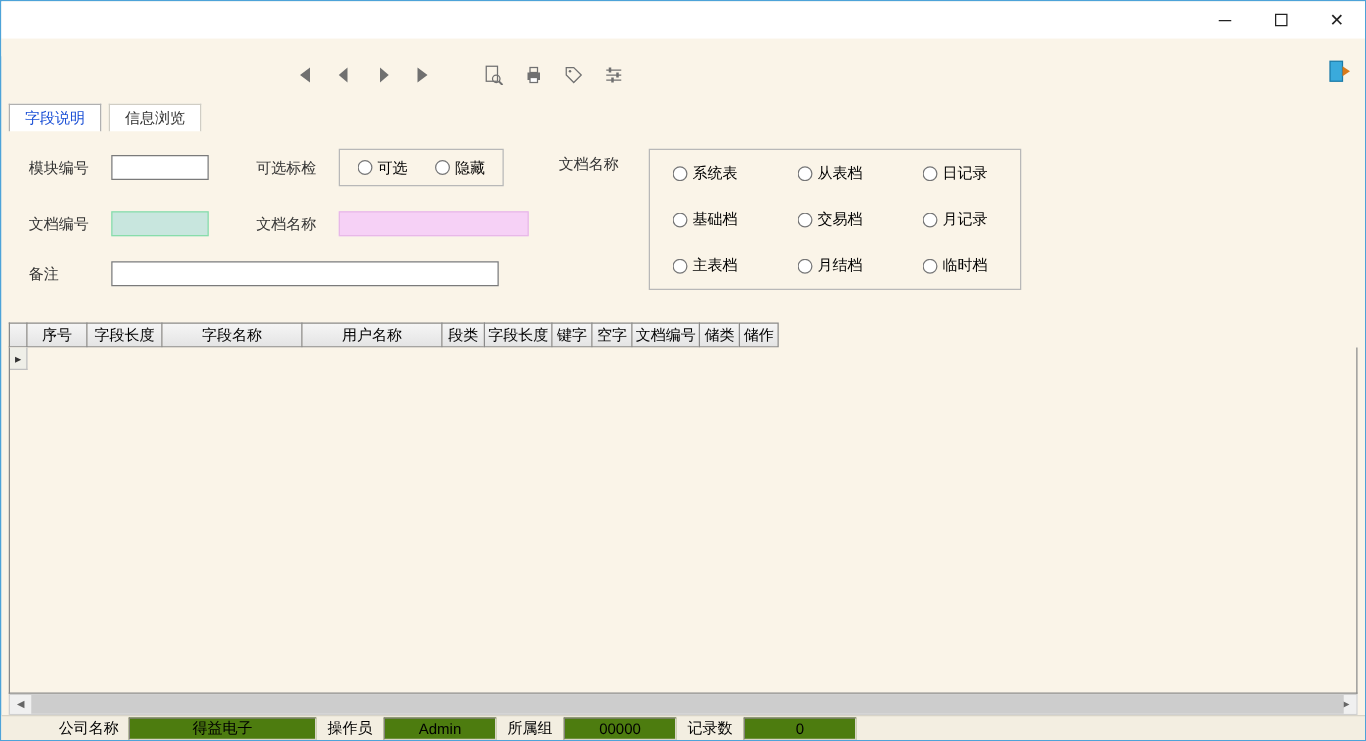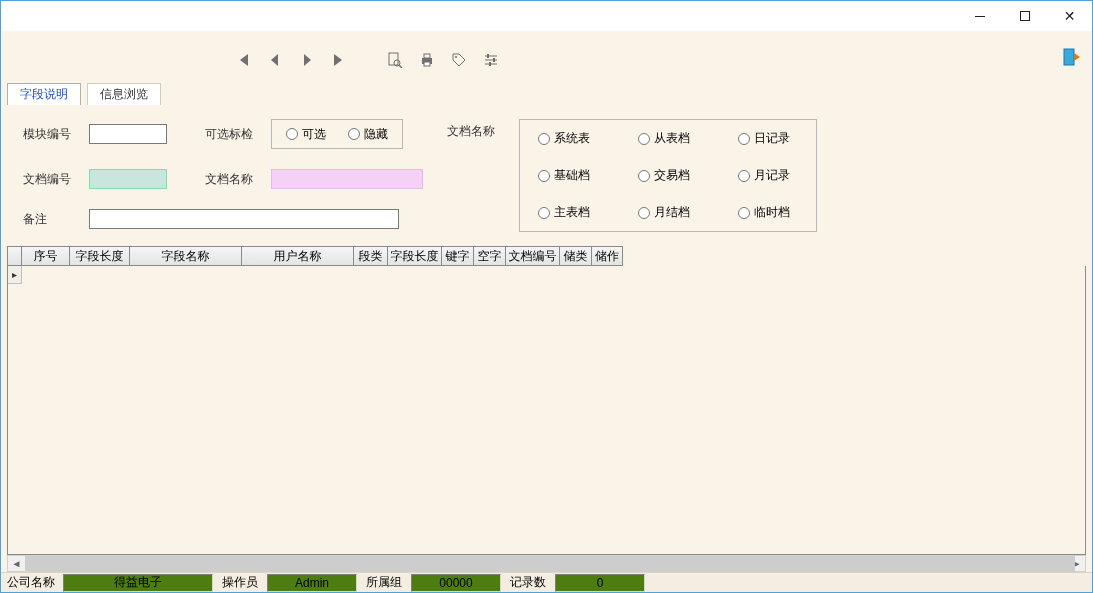--- a/index.html
+++ b/index.html
@@ -42,34 +42,34 @@
   .radio { display: inline-flex; align-items: center; gap: 4px; }
   .radio input { margin: 0; width: 12px; height: 12px; }
 
   .doctype-panel { border: 1px solid #b8b8b8; padding: 10px 18px; display: grid; grid-template-columns: repeat(3, auto); column-gap: 40px; row-gap: 20px; }
   .doctype-panel .radio { min-width: 60px; }
   .row1 { display: flex; align-items: flex-start; gap: 24px; }
   .row1-rightcol { display: flex; flex-direction: column; gap: 20px; }
 
   
   .gridwrap { flex: 1; display: flex; flex-direction: column; margin: 0 6px; border-top: 0; }
-  .gridhdr { display: flex; height: 20px; }
+  .gridhdr { display: flex; height: 20px; margin-top: 12px; }
   .gh { border: 1px solid #8a8a8a; background: linear-gradient(#f5f5f5,#e4e4e4); display: flex; align-items: center; justify-content: center; font-size: 12px; overflow: hidden; white-space: nowrap; border-right: none; }
   .gh:last-child { border-right: 1px solid #8a8a8a; }
   .gridbody { flex: 1; border-left: 1px solid #8a8a8a; border-right: 1px solid #8a8a8a; border-bottom: 1px solid #8a8a8a; background: #FAF4E8; position: relative; }
   .rowmark { position: absolute; left: 0; top: 0; width: 14px; height: 18px; display: flex; align-items: center; justify-content: center; color: #333; border-right: 1px solid #c0c0c0; border-bottom: 1px solid #c0c0c0; background: #efefe8; font-size: 10px; }
 
   
   .hscroll { height: 17px; background: #f0f0f0; display: flex; align-items: center; border: 1px solid #d0d0d0; margin: 0 6px; }
   .hscroll .arrow { width: 17px; height: 15px; display: flex; align-items: center; justify-content: center; background: #f0f0f0; color: #666; font-size: 10px; }
   .hscroll .track { flex: 1; height: 15px; background: #f0f0f0; position: relative; }
   .hscroll .thumb { position: absolute; left: 0; top: 0; height: 15px; width: 1050px; background: #cdcdcd; }
 
   
-  .status { height: 20px; display: flex; align-items: center; background: #F3EEE1; border-top: 1px solid #d8d4c8; }
+  .status { height: 20px; display: flex; align-items: center; background: #F3EEE1; border-top: 1px solid #d8d4c8; padding-left: 40px; }
   .scell { height: 18px; border: 1px inset #d8d4c8; background: #F3EEE1; display: flex; align-items: center; padding: 0 6px; margin-right: 2px; }
   .scell.lbl2 { border: none; }
   .scell.val { min-width: 90px; justify-content: center; background: #4d7c0f; }
 </style>
 </head>
 <body>
 
 <div class="titlebar">
   <div class="btn">
       <span class="minline"></span>

